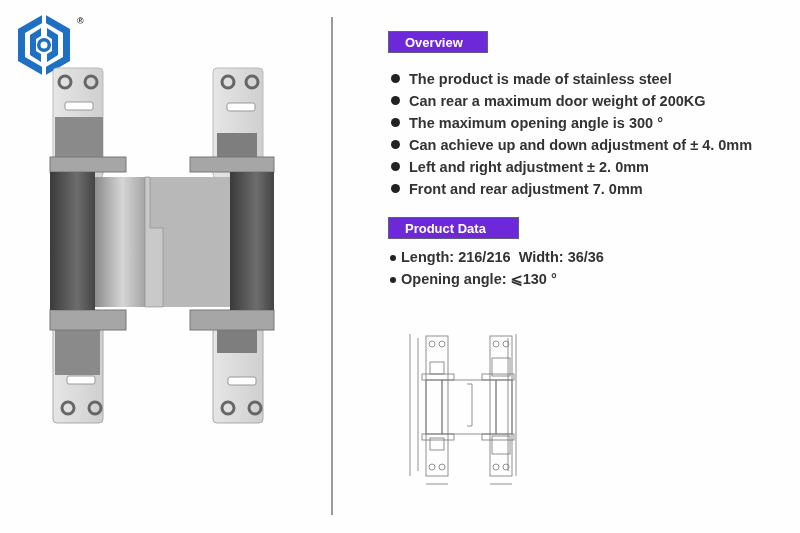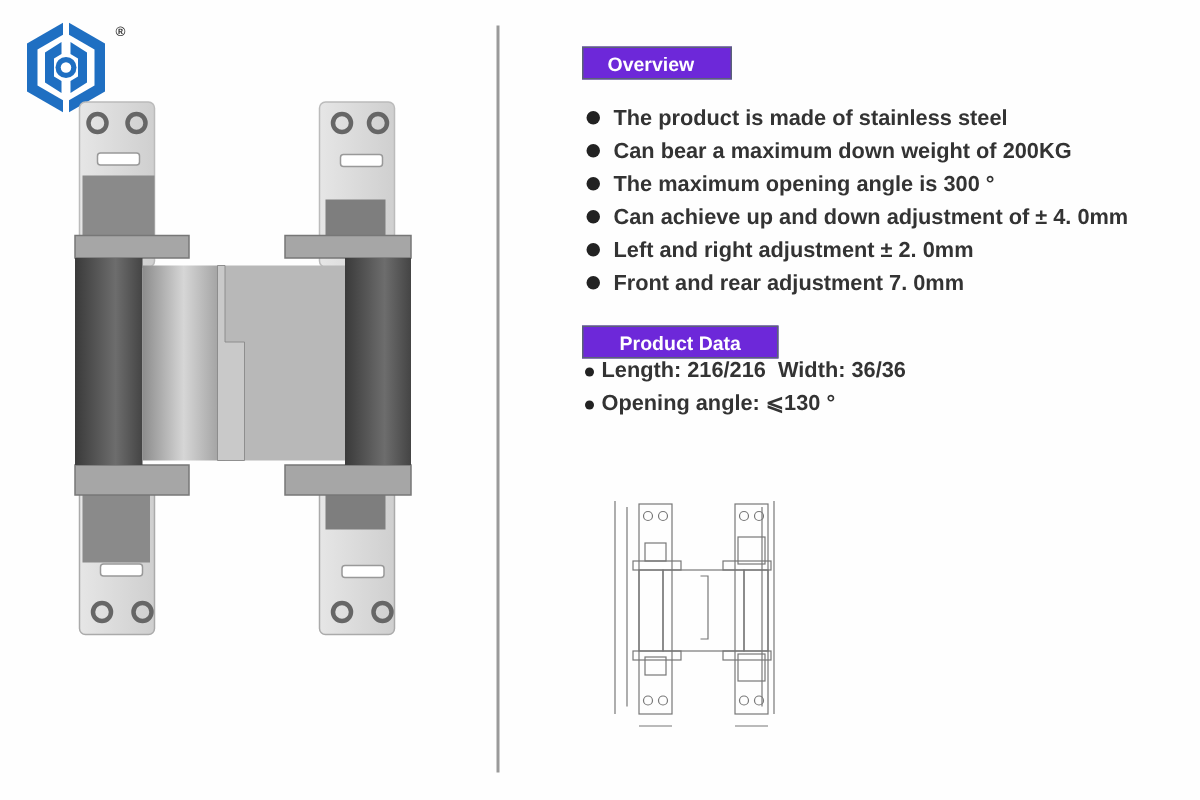--- a/index.html
+++ b/index.html
@@ -3,27 +3,27 @@
 <meta charset="utf-8">
 <style>
   html,body{margin:0;padding:0;}
   body{width:800px;height:533px;background:#fefefe;position:relative;overflow:hidden;font-family:"Liberation Sans",sans-serif;}
   .abs{position:absolute;}
   .divider{left:331px;top:17px;width:2px;height:498px;background:#9a9a9a;}
   .logo{left:16px;top:12px;width:56px;height:66px;}
   .reg{left:77px;top:16px;font-size:9px;color:#333;font-weight:bold;}
   .section-header{background:#6d28d9;color:#fff;font-weight:bold;font-size:13px;height:22px;line-height:22px;padding:0 16px;box-sizing:border-box;border:1px solid #5a6178;}
   .overview-header{left:388px;top:31px;width:100px;}
-  .pd-header{left:388px;top:217px;width:131px;text-align:center;}
+  .pd-header{left:388px;top:217px;width:131px;}
   .list{list-style:none;margin:0;padding:0;}
   .list li{position:relative;color:#333;font-size:14.5px;white-space:nowrap;font-weight:bold;}
   .ov-list{left:388px;top:68px;}
   .ov-list li{height:22px;line-height:22px;padding-left:21px;}
   .ov-list li .dot{position:absolute;left:3px;top:6px;width:9px;height:9px;border-radius:50%;background:#222;}
-  .pd-list{left:388px;top:236px;}
+  .pd-list{left:388px;top:246px;}
   .pd-list li{height:22px;line-height:22px;padding-left:13px;}
   .pd-list li .dot{position:absolute;left:2px;top:9px;width:6px;height:6px;border-radius:50%;background:#222;}
   .photo{left:45px;top:60px;width:240px;height:370px;}
   .drawing{left:392px;top:326px;width:140px;height:165px;}
 </style>
 </head>
 <body>
 
 <div class="abs logo">
   <svg width="56" height="66" viewBox="0 0 56 66">
@@ -99,21 +99,21 @@
     <rect x="100" y="117" width="85" height="130" fill="#b8b8b8"></rect>
     <path d="M100,117 L105,117 L105,168 L118,168 L118,247 L100,247 Z" fill="#c9c9c9" stroke="#888" stroke-width="0.6"></path>
   </svg>
 </div>
 
 <div class="abs divider"></div>
 
 <div class="abs section-header overview-header">Overview</div>
 <ul class="abs list ov-list">
   <li><span class="dot"></span><span>The product is made of stainless steel</span></li>
-  <li><span class="dot"></span><span>Can bear a maximum down weight of 200KG</span></li>
+  <li><span class="dot"></span><span>Can rear a maximum door weight of 200KG</span></li>
   <li><span class="dot"></span><span>The maximum opening angle is 300 °</span></li>
   <li><span class="dot"></span><span>Can achieve up and down adjustment of ± 4. 0mm</span></li>
   <li><span class="dot"></span><span>Left and right adjustment ± 2. 0mm</span></li>
   <li><span class="dot"></span><span>Front and rear adjustment 7. 0mm</span></li>
 </ul>
 
 <div class="abs section-header pd-header">Product Data</div>
 <ul class="abs list pd-list">
   <li><span class="dot"></span><span style="white-space:pre">Length: 216/216  Width: 36/36</span></li>
   <li><span class="dot"></span><span>Opening angle: ⩽130 °</span></li>

